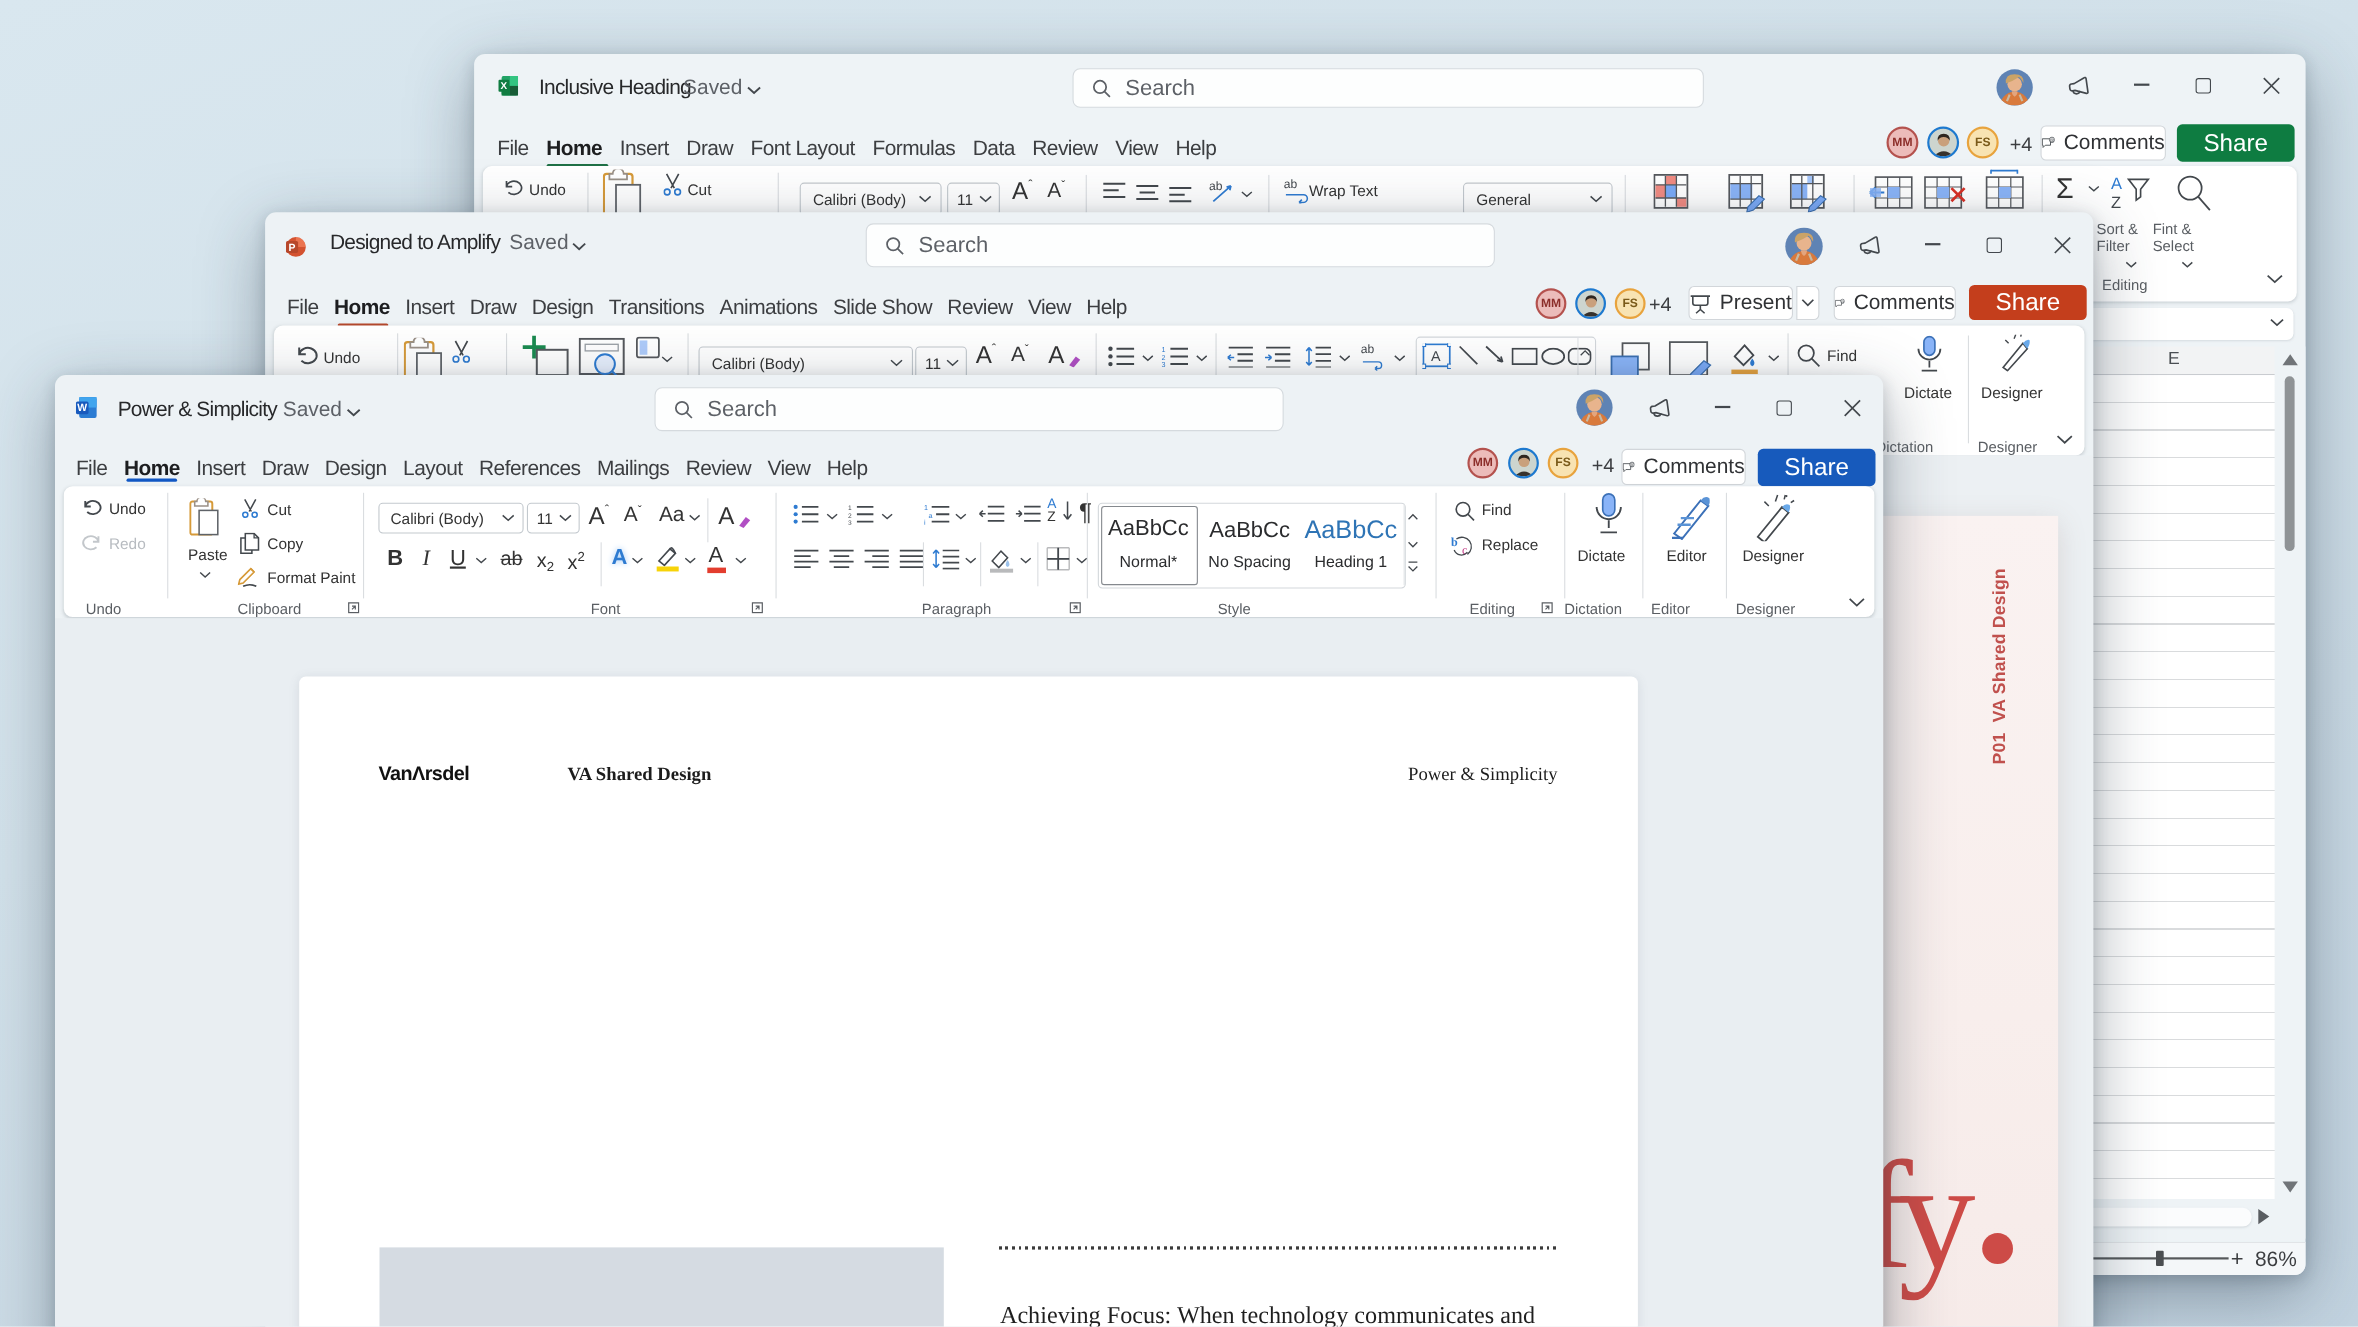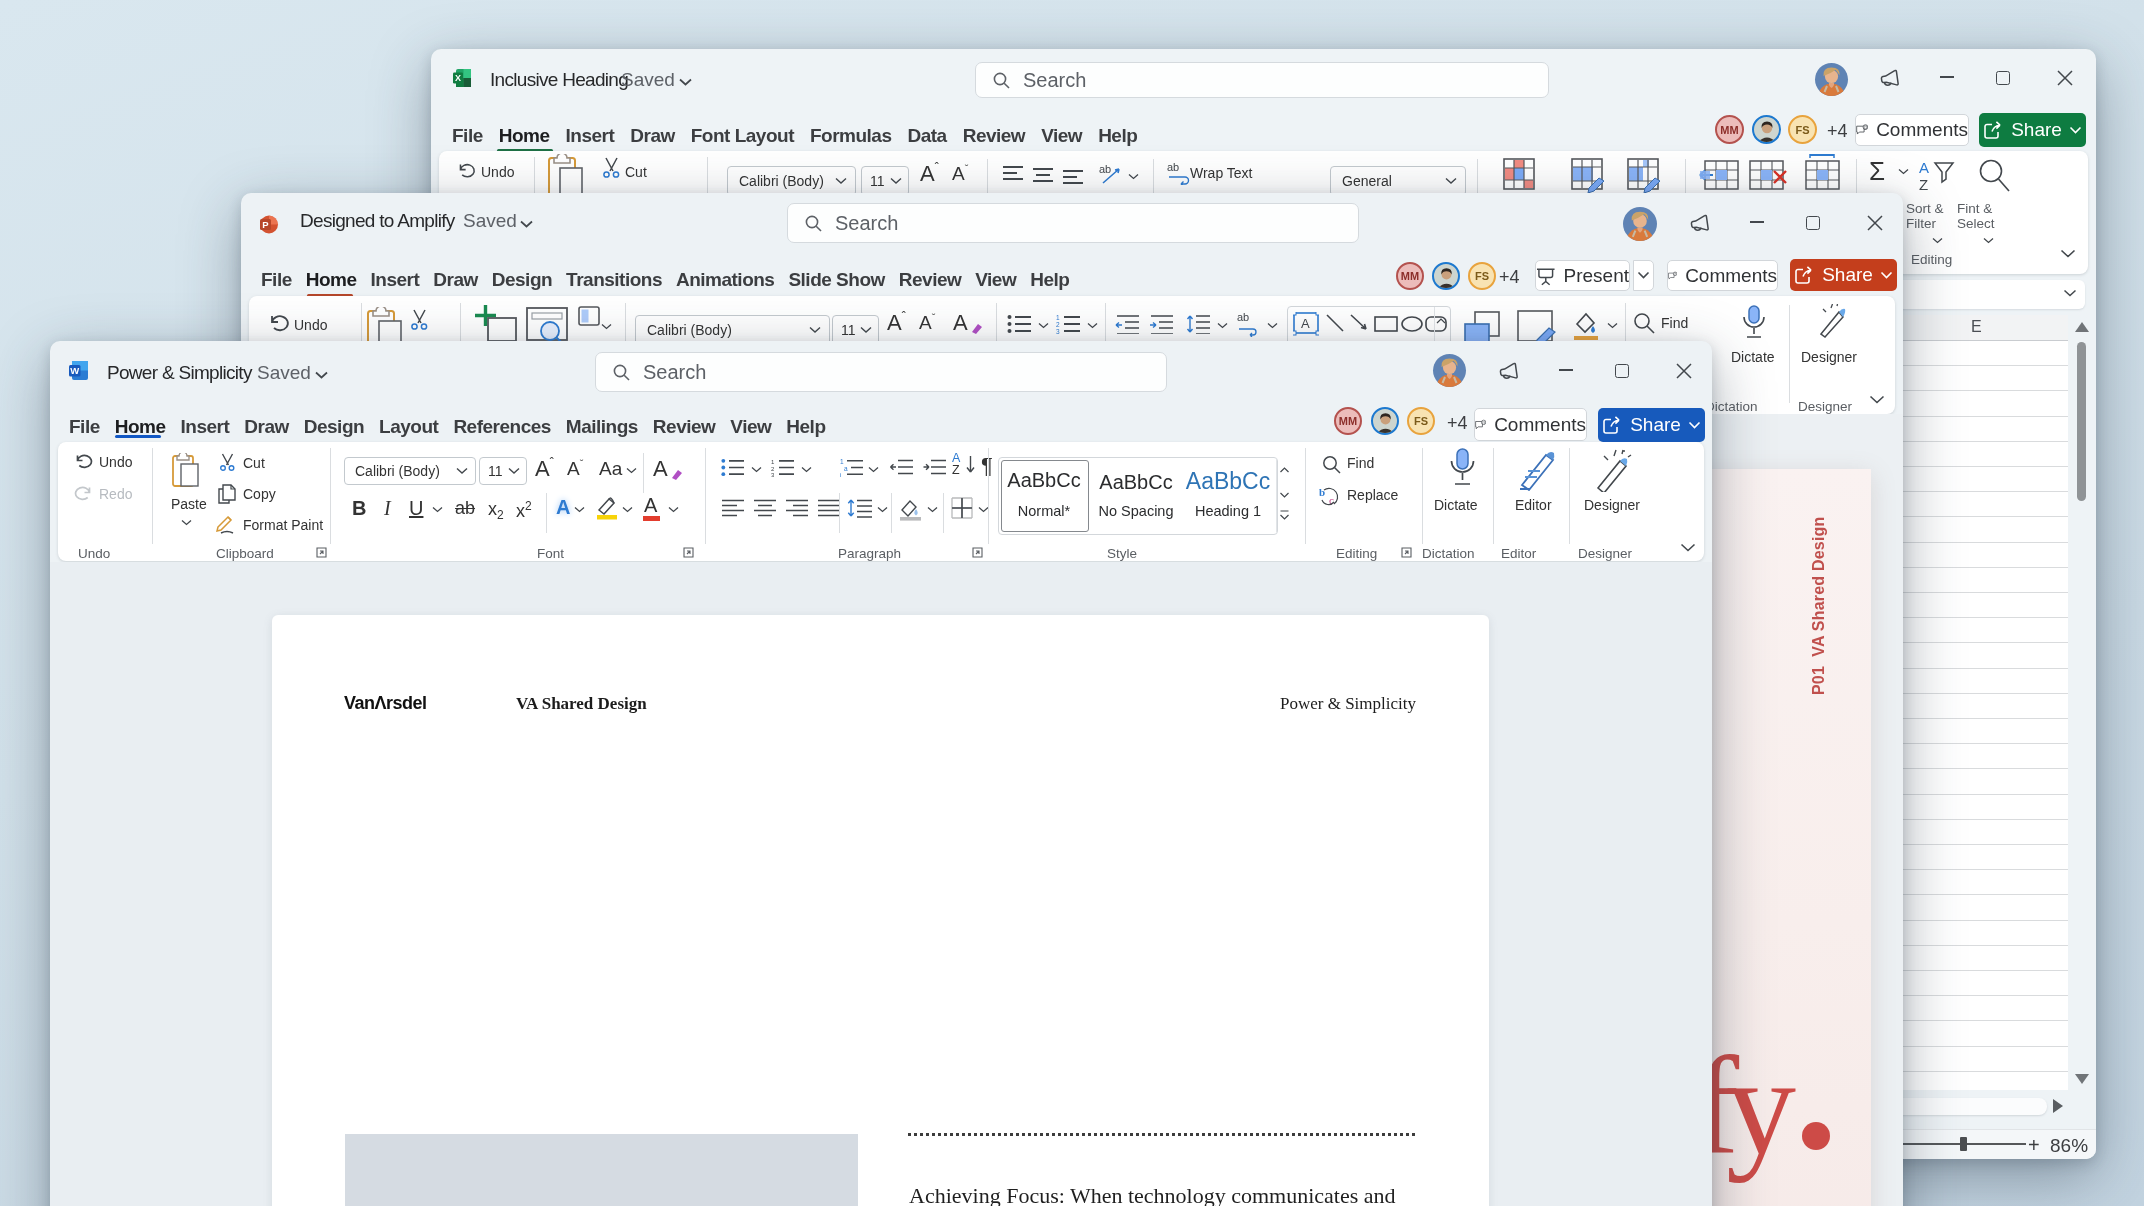--- a/index.html
+++ b/index.html
@@ -7,30 +7,30 @@
        font-family:"Liberation Sans",sans-serif;
        background:linear-gradient(160deg,#d9e7ef 0%,#d2e1ea 40%,#c9d9e4 70%,#c2d3e0 100%);}
   .abs{position:absolute;}
   .win{position:absolute;border-radius:10px;background:#edf2f5;overflow:hidden;}
   .shadow{box-shadow:0 18px 60px rgba(40,55,70,.40),0 4px 14px rgba(40,55,70,.20);}
   .ribbon{position:absolute;background:#ffffff;border-radius:8px;
           box-shadow:0 1px 3px rgba(100,110,120,.25);}
   .searchbox{position:absolute;background:#fdfefe;border:1px solid #d5dade;border-radius:7px;
              display:flex;align-items:center;color:#5d6167;font-size:20px;}
   .menu{position:absolute;display:flex;font-size:19px;letter-spacing:-0.5px;color:#3c3e41;}
-  .menu span{display:block;font-weight:bold;}
+  .menu span{display:block;}
   .title{position:absolute;font-size:19px;letter-spacing:-0.7px;color:#27282a;white-space:nowrap;}
   .saved{position:absolute;font-size:19px;color:#5d6167;white-space:nowrap;}
   .vsep{position:absolute;width:1px;background:#dadde0;}
   .glabel{position:absolute;font-size:13.5px;color:#5a5e63;text-align:left;white-space:nowrap;}
   .rtext{position:absolute;font-size:14px;color:#333;white-space:nowrap;}
   .combo{position:absolute;background:#fff;border:1px solid #c3c9ce;border-radius:4px;font-size:14px;color:#333;}
   .btn{position:absolute;display:flex;align-items:center;justify-content:center;border-radius:5px;box-sizing:border-box;}
   .btn.white{background:#fff;border:1px solid #d2d6da;}
-  .share{color:#fff;font-size:19px;font-weight:400;}
+  .share{color:#fff;font-size:22px;font-weight:400;flex-direction:column;}
   .badge{position:absolute;border-radius:50%;display:flex;align-items:center;justify-content:center;
          font-size:11px;font-weight:700;box-sizing:border-box;}
   svg{display:block;}
 </style>
 </head>
 <body>
 
 <div class="win shadow" id="xl" style="left:431px;top:49px;width:1665px;height:1110px;background:#eef3f6;">
 
   <svg class="abs" style="left:22px;top:20px;" width="18" height="18" viewBox="0 0 18 18">

